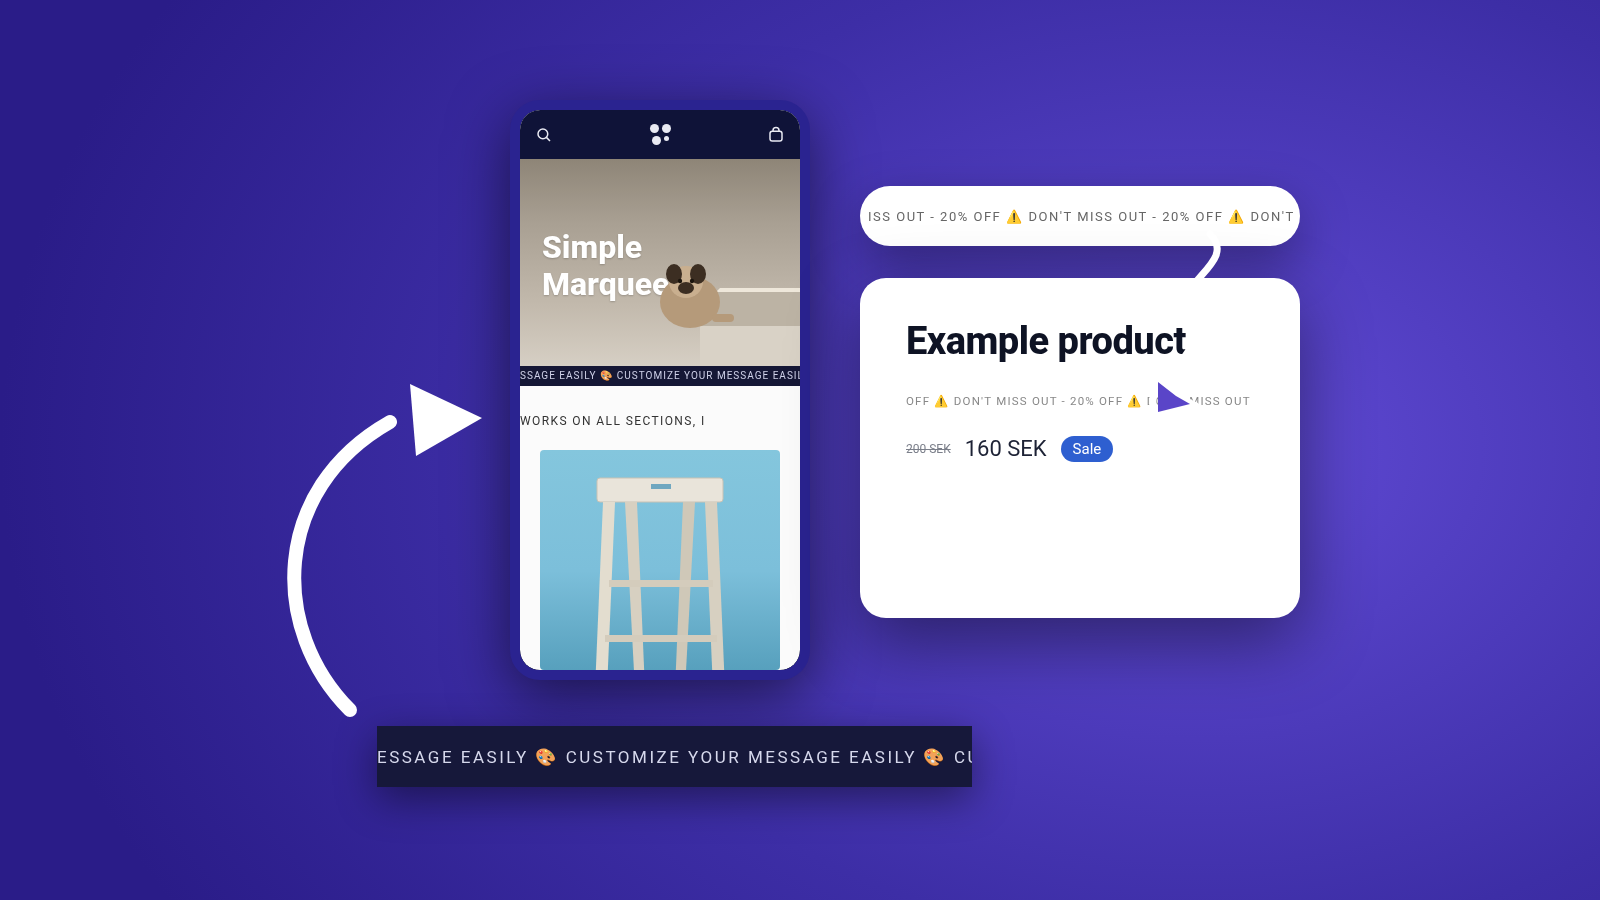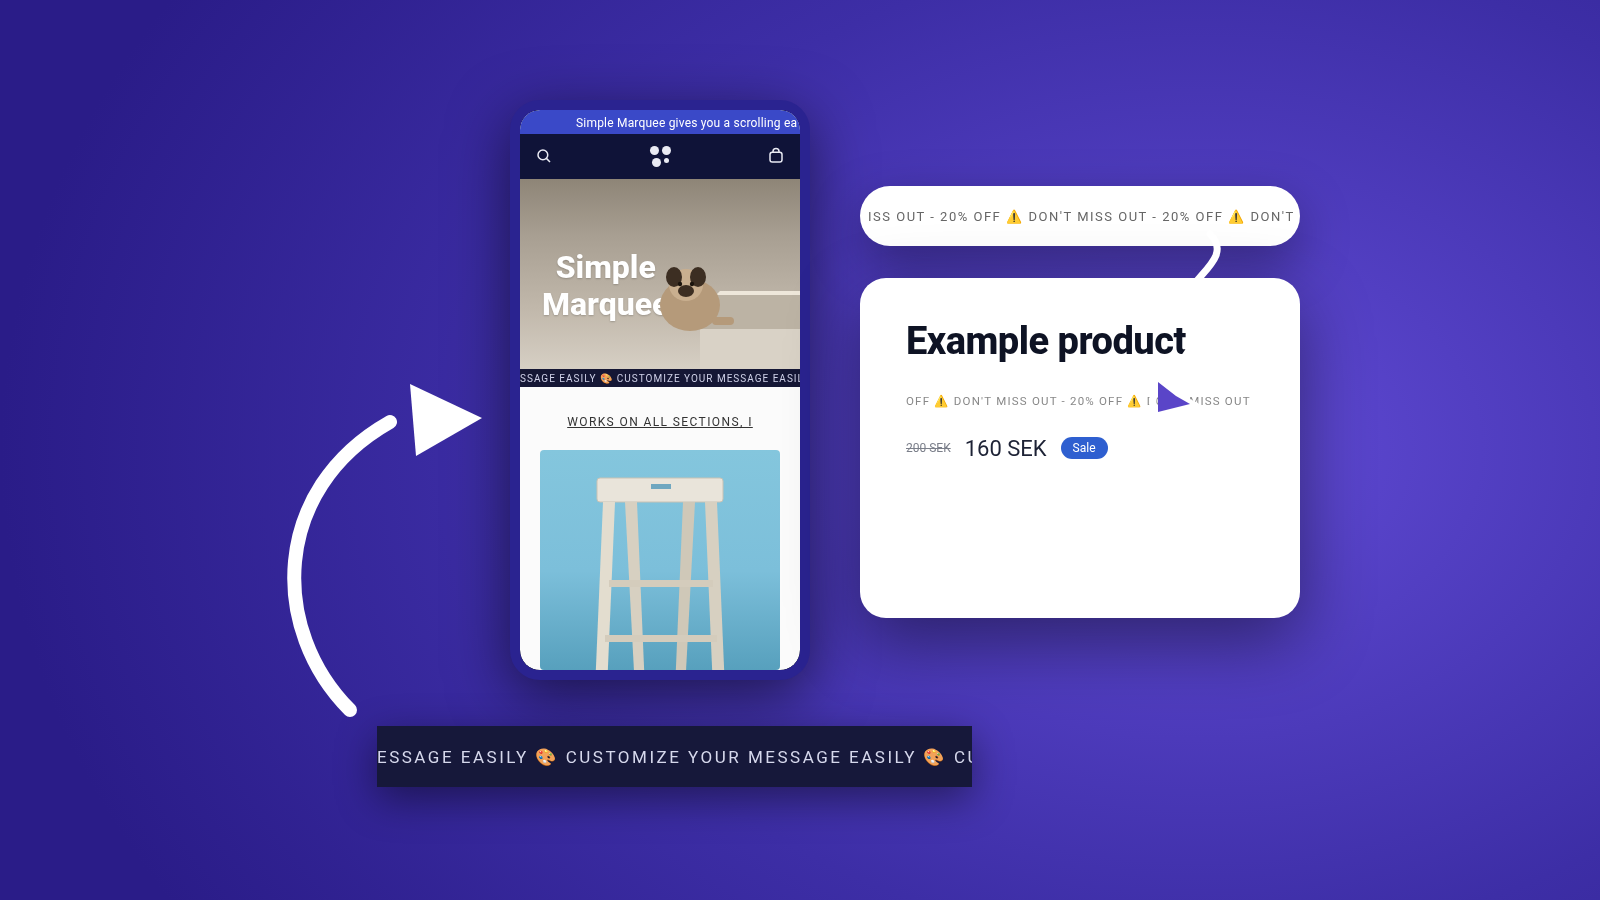--- a/index.html
+++ b/index.html
@@ -28,31 +28,30 @@
   }
   .navbar { background:#0f1338; height:50px; display:flex; align-items:center; justify-content:space-between; padding:0 14px; }
   .nav-icon { width:20px; height:20px; display:flex; align-items:center; justify-content:center; color:#e9eaf3; }
   .logo-dots { display:flex; flex-wrap:wrap; width:24px; gap:3px; justify-content:center; }
   .logo-dots span { width:9px; height:9px; border-radius:50%; background:#e9eaf3; display:block; }
   .logo-dots span.sm { width:5px; height:5px; }
   .hero {
     position:relative; height:210px;
     background: linear-gradient(180deg,#8e8577 0%, #a89f92 30%, #c2b9ac 70%, #d6cfc4 100%);
     overflow:hidden;
-    text-align:center;
   }
   .hero-title { position:absolute; left:22px; top:70px; color:#fff; font-weight:800; font-size:32px; line-height:1.15; text-shadow:0 1px 2px rgba(0,0,0,.2); }
   
   .pug { position:absolute; right:0; bottom:0; }
   .marquee-dark {
     background:#151735; color:#cfd1e8; font-size:10px; letter-spacing:1px;
     height:20px; line-height:20px; white-space:nowrap; overflow:hidden; padding-left:0;
     text-transform:uppercase;
   }
-  .section-text { font-size:12px; letter-spacing:1.4px; color:#333; text-align:center; padding:28px 0 22px; white-space:nowrap; overflow:hidden;text-decoration:underline; }
+  .section-text { font-size:12px; letter-spacing:1.4px; color:#333; padding:28px 0 22px; white-space:nowrap; overflow:hidden; }
   .prod-img-wrap { padding: 0 20px; }
   .prod-img {
     height:220px; border-radius:4px; position:relative; overflow:hidden;
     background: linear-gradient(180deg,#84c6dd 0%, #7cbfda 55%, #57a0bd 100%);
   }
   
   .stool { position:absolute; left:50%; transform:translateX(-50%); bottom:-20px; }
 
   
   .arrow-left { position:absolute; left:270px; top:370px; }
@@ -72,21 +71,21 @@
     background:#fff; border-radius:26px;
     box-shadow: 0 24px 70px rgba(0,0,0,.45);
     padding:42px 46px 36px;
     display:flex; flex-direction:column;
   }
   .card h2 { color:#0e1324; font-weight:800; font-size:38px; line-height:1.15; letter-spacing:-.5px; }
   .card .mini-marquee { margin-top:30px; color:#888; font-size:11.5px; letter-spacing:1.2px; white-space:nowrap; overflow:hidden; }
   .price-row { display:flex; align-items:center; gap:14px; margin-top:28px; }
   .price-old { color:#7b7f8a; text-decoration:line-through; font-size:12px; }
   .price-new { color:#1d2235; font-size:22px; font-weight:400; }
-  .sale-badge { background:#2e5fd0; color:#fff; font-size:12px; padding:4px 12px; border-radius:14px; }
+  .sale-badge { background:#2e5fd0; color:#fff; font-size:15px; padding:4px 12px; border-radius:14px; }
   .add-btn {
     margin-top:26px; height:48px; background:#131838; color:#fff;
     display:flex; align-items:center; justify-content:center; font-size:16px;
     border-radius:2px; cursor:pointer;
   }
 
   
   .arrow-right { position:absolute; left:1140px; top:228px; }
 
   
@@ -99,21 +98,20 @@
 
   svg { display:block; }
 </style>
 </head>
 <body>
 
 <div class="stage">
 
   <div class="phone">
     <div class="phone-inner">
-      <div class="announce">Simple Marquee gives you a scrolling ea</div>
       <div class="navbar">
         <span class="nav-icon">
           <svg width="18" height="18" viewBox="0 0 24 24" fill="none" stroke="currentColor" stroke-width="2">
               <circle cx="10.5" cy="10.5" r="6.5"></circle>
               <line x1="20" y1="20" x2="15.2" y2="15.2"></line>
             </svg>
         </span>
         <span class="logo-dots">
           <span></span>
             <span></span>

